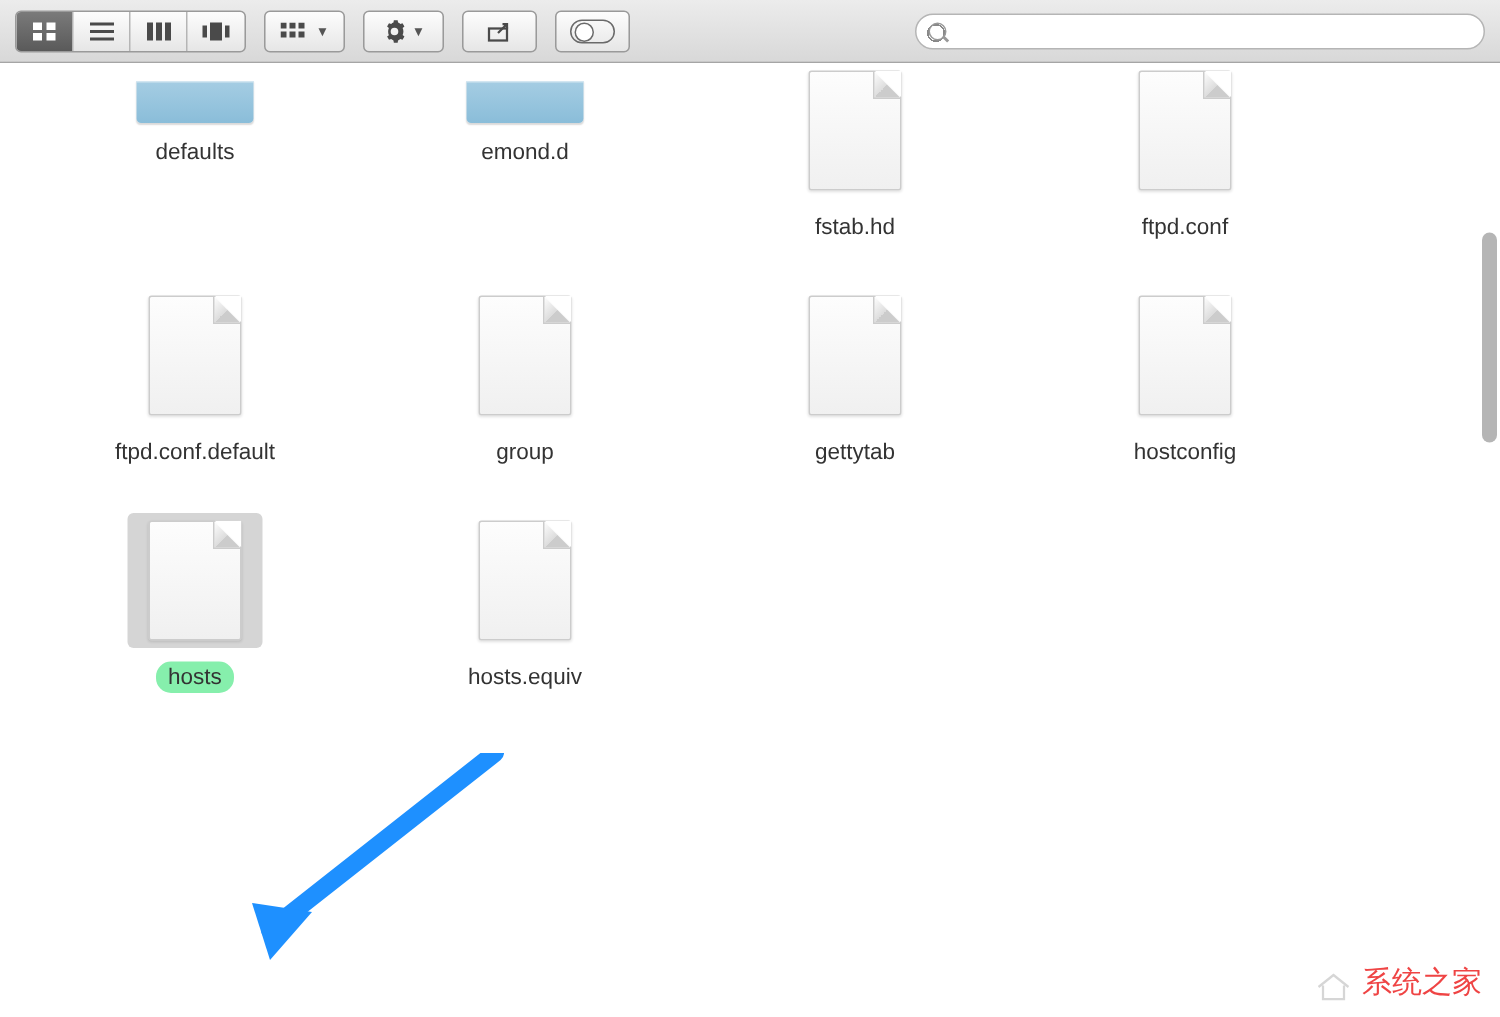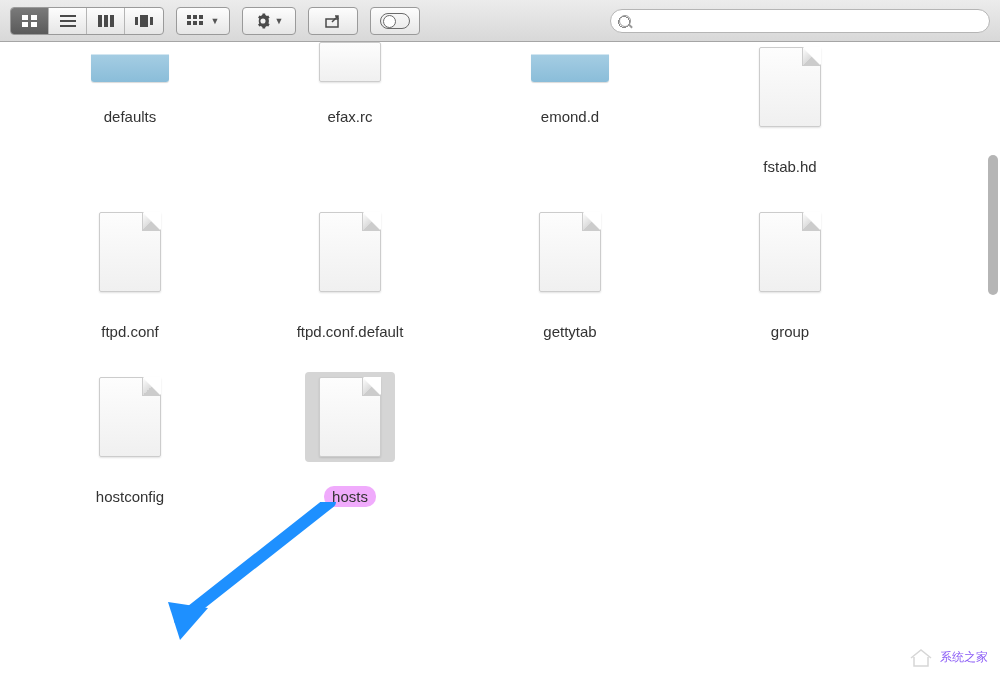--- a/index.html
+++ b/index.html
@@ -164,54 +164,54 @@
   position:absolute;
   top:-1px; right:-1px;
   width:18px; height:18px;
   background:#fff;
   clip-path: polygon(0 0, 100% 0, 100% 100%);
 }
 .doc-icon.cut { height:40px; }
 .doc-icon.cut::before, .doc-icon.cut::after { display:none; }
 
 .file-label {
-  margin-top: 24px;
+  margin-top: 9px;
   font-size: 15px;
   padding: 2px 8px;
   border-radius: 10px;
   text-align:center;
   max-width: 200px;
   white-space: nowrap;
 }
 .file-item.selected .file-label {
-  background:#f0abfc;
+  background:#86efac;
 }
 .scrollbar-thumb{
   position:absolute;
   right:2px; top:155px;
   width:10px; height:140px;
   background:#b5b5b5;
   border-radius:5px;
 }
 
 
 .arrow {
   position:absolute;
   left:160px; top:460px;
   pointer-events:none;
 }
 
 
 .watermark {
   position:absolute;
   right:12px; bottom:10px;
-  color:#8b5cf6;
-  font-size:12px;
+  color:#ef4444;
+  font-size:20px;
   display:flex;
-  align-items:center;
+  align-items:flex-end;
   gap:6px;
   pointer-events:none;
 }
 
 
 .row-cut .icon-wrap { height: 40px; align-items:flex-end; }
 
 .toggle-pill{
   width:30px;height:16px;border:1.5px solid #6a6a6a;border-radius:9px;position:relative;
 }
@@ -303,26 +303,20 @@
 <div class="content">
   <div class="file-grid" id="grid">
       <div class="file-item row-cut">
         <div class="icon-wrap">
           <div class="folder-icon cut"></div>
         </div>
         <div class="file-label">defaults</div>
       </div>
       <div class="file-item row-cut">
         <div class="icon-wrap">
-          <div class="doc-icon cut"></div>
-        </div>
-        <div class="file-label">efax.rc</div>
-      </div>
-      <div class="file-item row-cut">
-        <div class="icon-wrap">
           <div class="folder-icon cut"></div>
         </div>
         <div class="file-label">emond.d</div>
       </div>
       <div class="file-item">
         <div class="icon-wrap">
           <div class="doc-icon"></div>
         </div>
         <div class="file-label">fstab.hd</div>
       </div>
@@ -335,39 +329,45 @@
       <div class="file-item">
         <div class="icon-wrap">
           <div class="doc-icon"></div>
         </div>
         <div class="file-label">ftpd.conf.default</div>
       </div>
       <div class="file-item">
         <div class="icon-wrap">
           <div class="doc-icon"></div>
         </div>
+        <div class="file-label">group</div>
+      </div>
+      <div class="file-item">
+        <div class="icon-wrap">
+          <div class="doc-icon"></div>
+        </div>
         <div class="file-label">gettytab</div>
       </div>
       <div class="file-item">
         <div class="icon-wrap">
           <div class="doc-icon"></div>
         </div>
-        <div class="file-label">group</div>
-      </div>
-      <div class="file-item">
-        <div class="icon-wrap">
-          <div class="doc-icon"></div>
-        </div>
         <div class="file-label">hostconfig</div>
       </div>
       <div class="file-item selected">
         <div class="icon-wrap">
           <div class="doc-icon"></div>
         </div>
         <div class="file-label">hosts</div>
+      </div>
+      <div class="file-item">
+        <div class="icon-wrap">
+          <div class="doc-icon"></div>
+        </div>
+        <div class="file-label">hosts.equiv</div>
       </div>
     </div>
 
   <svg class="arrow" width="200" height="150">
     <defs>
       <marker id="ah" markerWidth="12" markerHeight="12" refX="3" refY="6" orient="auto">
         <path d="M0,0 L12,6 L0,12 z" fill="#1e90ff"></path>
       </marker>
     </defs>
     <line x1="170" y1="0" x2="20" y2="118" stroke="#1e90ff" stroke-width="12" stroke-linecap="round"></line>

